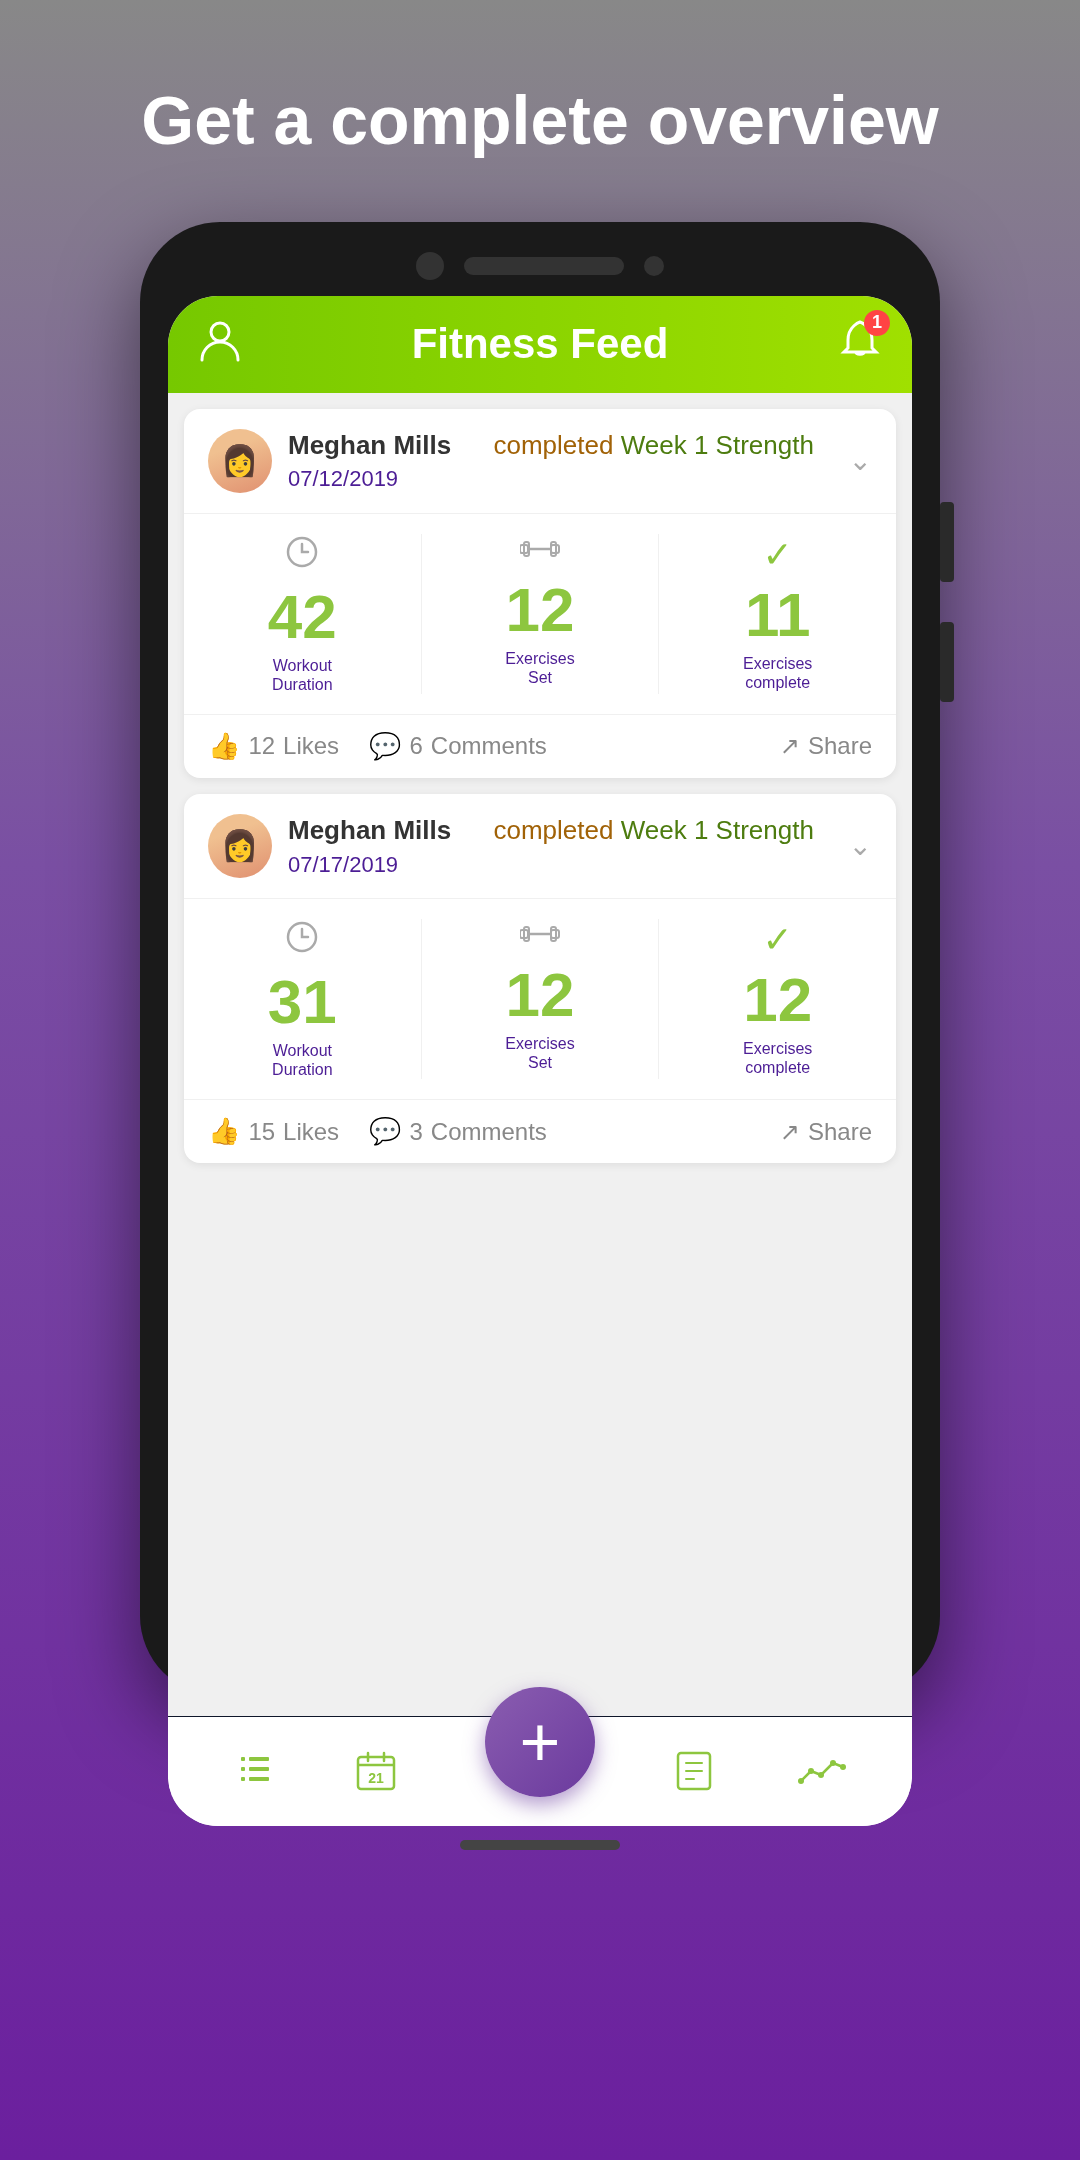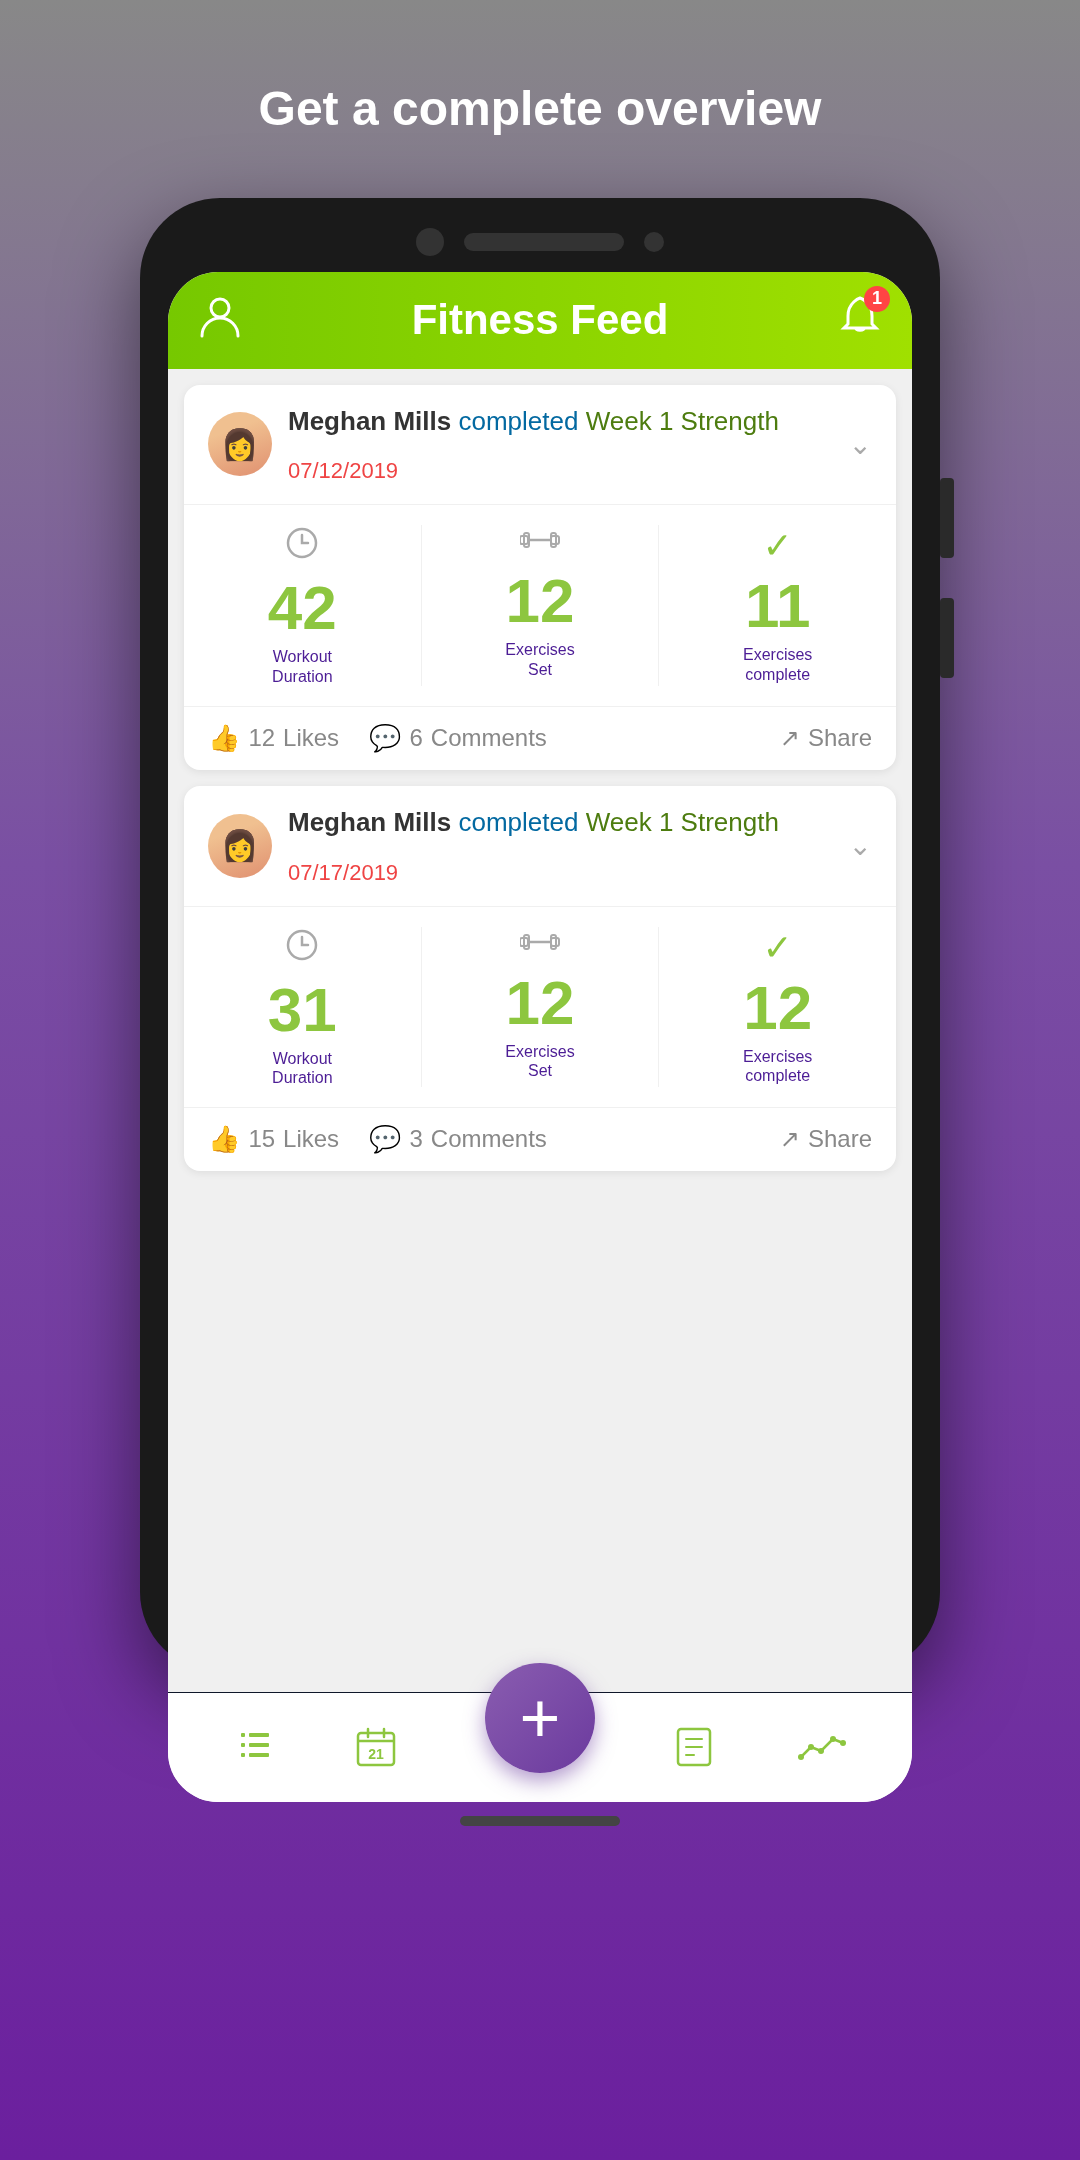--- a/index.html
+++ b/index.html
@@ -9,21 +9,21 @@
       background: linear-gradient(180deg, #888888 0%, #7a4fa3 40%, #6b1f9e 100%);
       display: flex;
       flex-direction: column;
       align-items: center;
       font-family: 'Arial', sans-serif;
       overflow: hidden;
     }
 
     .headline {
       color: white;
-      font-size: 48px;
+      font-size: 68px;
       font-weight: 900;
       text-align: center;
       margin-top: 80px;
       line-height: 1.2;
       padding: 0 60px;
     }
 
     .phone-wrapper {
       margin-top: 60px;
       width: 800px;
@@ -155,32 +155,33 @@
       color: #555;
       line-height: 1.3;
     }
 
     .card-user-text strong {
       color: #333;
       font-weight: 700;
     }
 
     .card-user-text .action-text {
-      color: #0369a1;
+      color: #a16207;
+      margin-left: 35px;
     }
 
     .card-user-text .workout-text {
       color: #4d7c0f;
       font-weight: 500;
     }
 
     .card-date {
       font-size: 22px;
-      color: #ef4444;
-      margin-top: 20px;
+      color: #4c1d95;
+      margin-top: 4px;
     }
 
     .card-chevron {
       color: #aaa;
       font-size: 28px;
     }
 
     
     .stats-row {
       display: flex;

